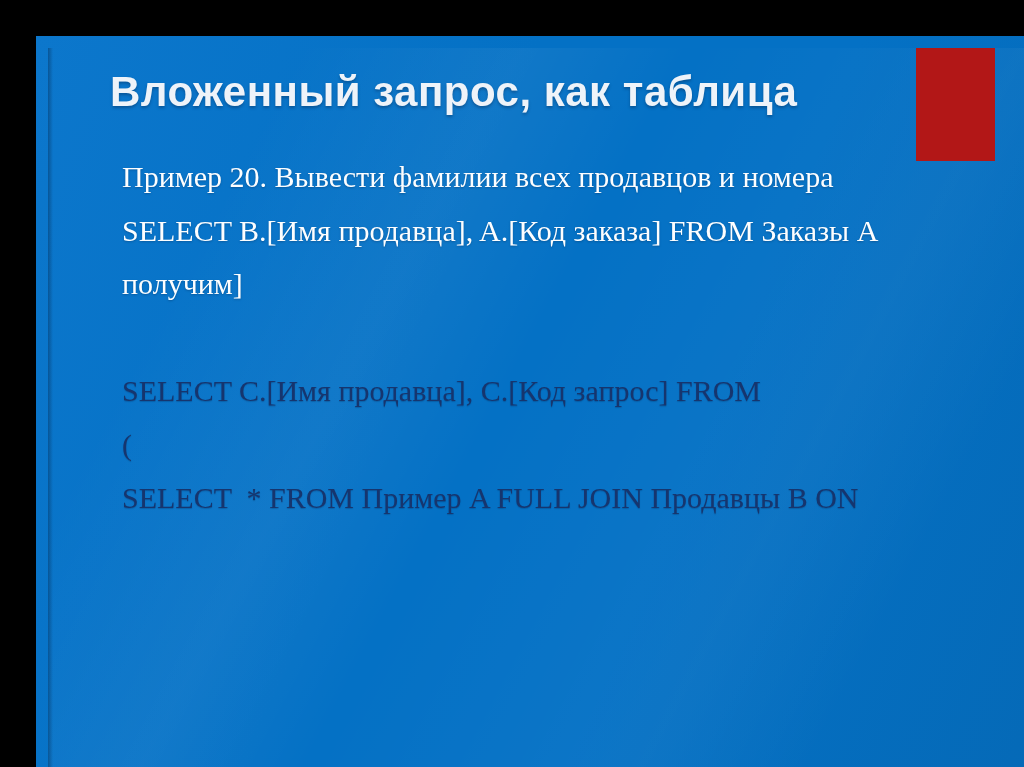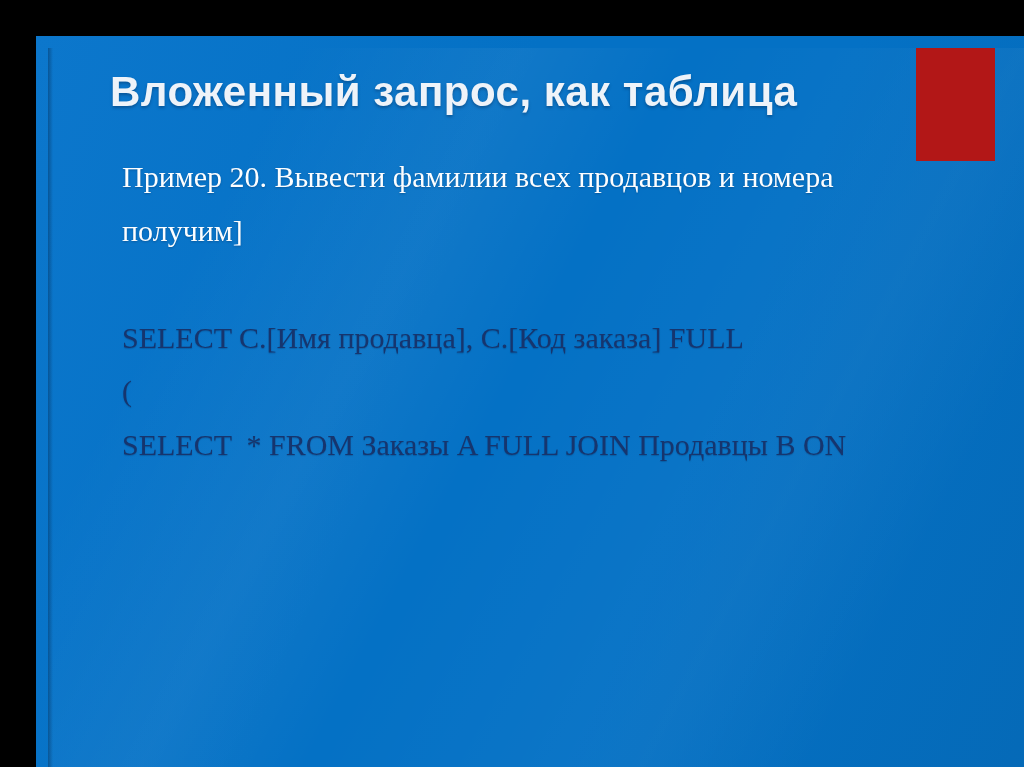--- a/index.html
+++ b/index.html
@@ -94,19 +94,20 @@
   <div class="sheen"></div>
   <div class="edge-left"></div>
   <div class="edge-bottom"></div>
 
   <div class="accent-bar"></div>
 
   <h1 class="title">Вложенный запрос, как таблица</h1>
 
   <div class="content">
     <div class="line">Пример 20. Вывести фамилии всех продавцов и номера</div>
+    <div class="line">SELECT B.[Имя продавца], A.[Код заказа] FROM Заказы A</div>
     <div class="line">получим]</div>
     <div class="line"></div>
-    <div class="line dark">SELECT C.[Имя продавца], C.[Код заказа] FULL</div>
+    <div class="line dark">SELECT C.[Имя продавца], C.[Код запрос] FROM</div>
     <div class="line dark">(</div>
-    <div class="line dark">SELECT  * FROM Заказы A FULL JOIN Продавцы B ON</div>
+    <div class="line dark">SELECT  * FROM Пример A FULL JOIN Продавцы B ON</div>
   </div>
 </div>
 
 </body></html>

